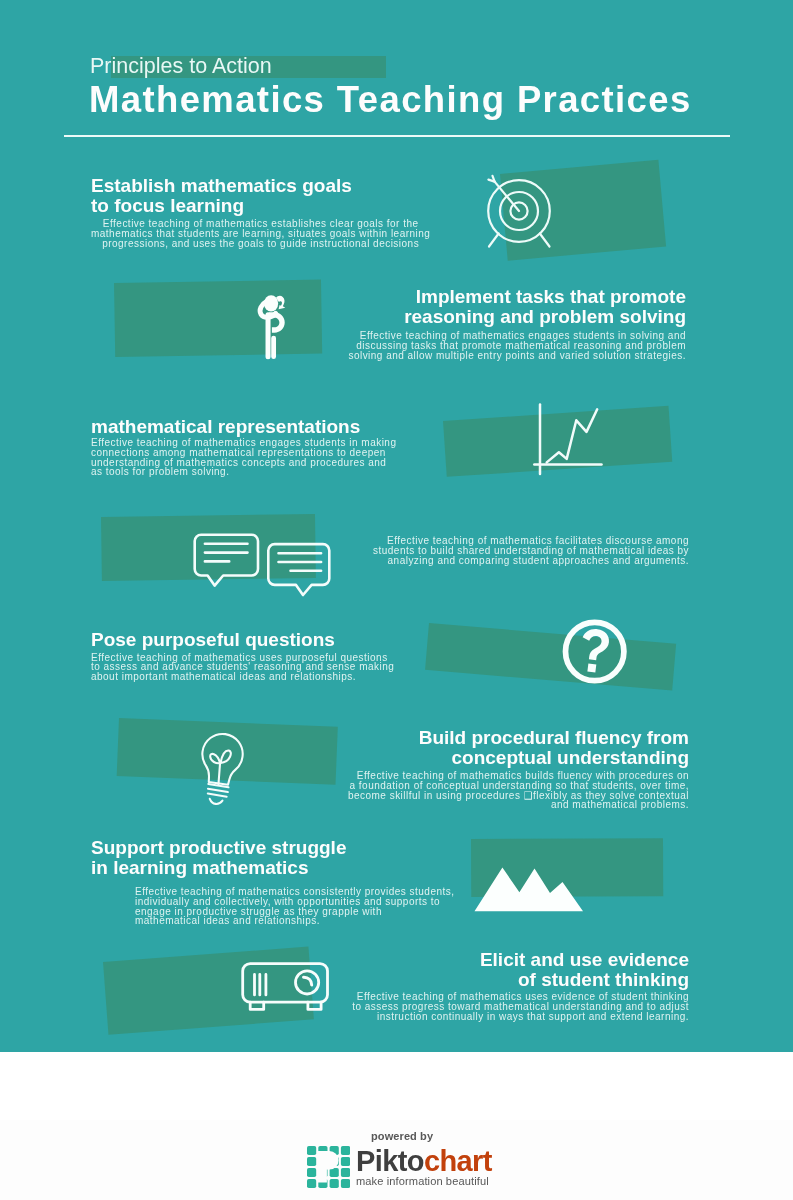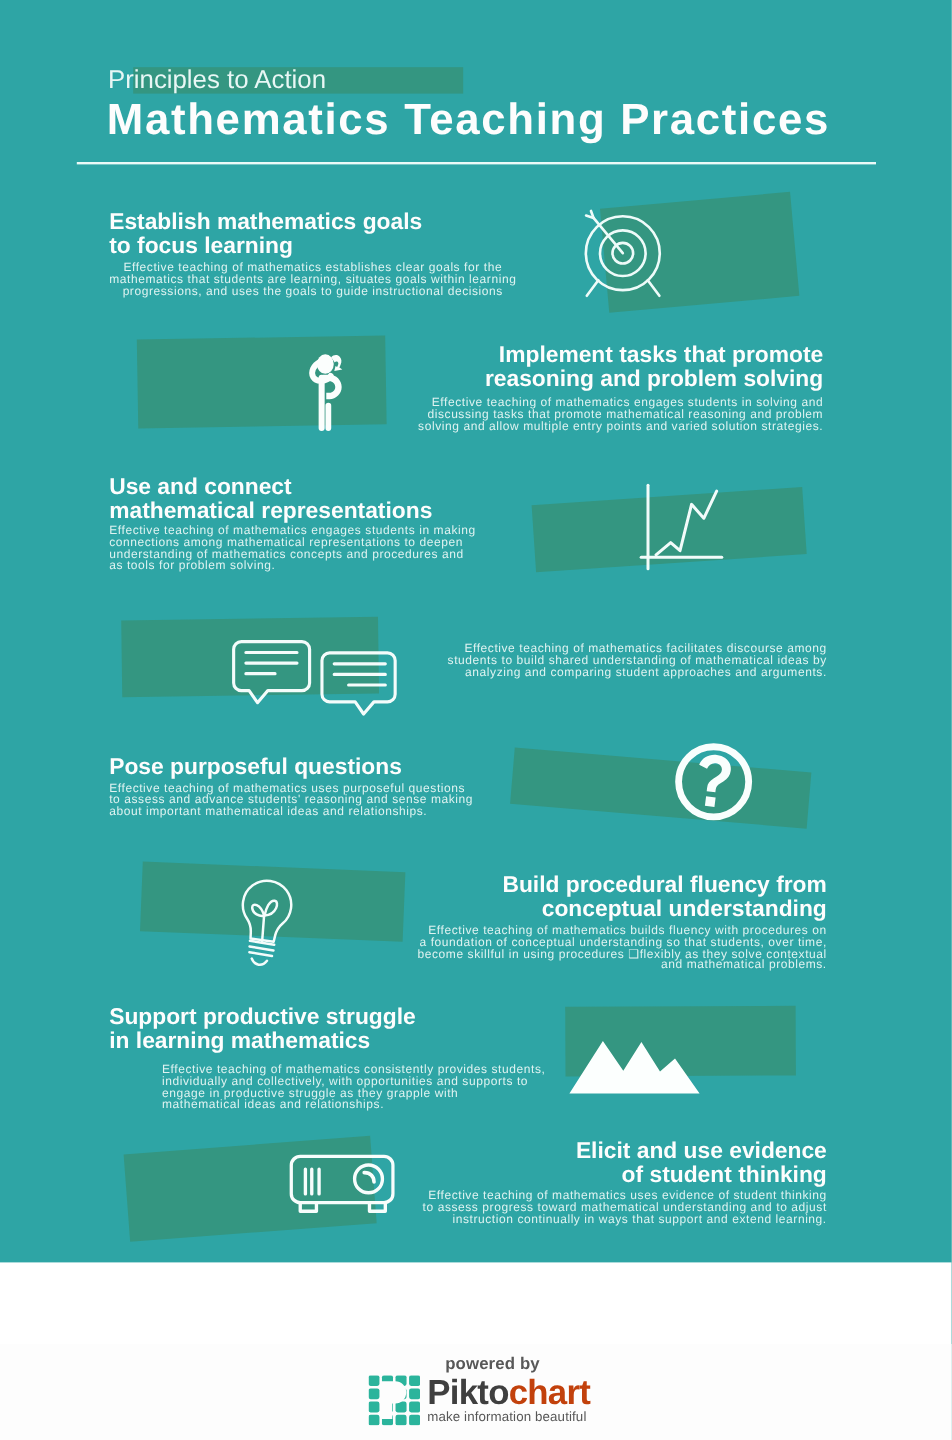--- a/index.html
+++ b/index.html
@@ -24,21 +24,21 @@
   .sec p{margin:0;font-size:10px;line-height:9.75px;color:#dff3f1;font-weight:400;
          letter-spacing:.48px;white-space:nowrap;}
   .sec.r,.sec.r h2,.sec.r p{text-align:right;}
   .ico{position:absolute;}
 
   .source{position:absolute;right:103px;top:1083px;font-size:8.7px;letter-spacing:.1px;color:#dff3f1;}
 
   
   .footer{position:absolute;left:0;top:1120px;width:793px;height:80px;background:#fdfdfd;}
   .pb{position:absolute;left:371px;top:11px;
-      font-size:14px;line-height:11px;font-weight:700;color:#585858;letter-spacing:.1px;}
+      font-size:11px;line-height:11px;font-weight:700;color:#585858;letter-spacing:.1px;}
   .logo{position:absolute;left:307px;top:29px;display:flex;align-items:flex-start;}
   .logomark{width:44px;height:42px;margin-top:-3px;}
   .brand{margin-left:5px;display:flex;flex-direction:column;align-items:flex-start;}
   .brandrow{font-size:29px;line-height:24px;letter-spacing:-0.6px;white-space:nowrap;}
   .bb{font-weight:700;color:#3f3f3f;}
   .bl{font-weight:700;color:#c2410c;}
   .tag{font-size:11.1px;line-height:13px;color:#575757;letter-spacing:.1px;margin-top:2px;white-space:nowrap;}
 </style>
 </head>
 <body>
@@ -104,21 +104,21 @@
         <rect x="15.3" y="38.2" width="4.3" height="21" rx="2.15"></rect>
 
         <path d="M13.2 17.3h5.1c5.0 0 9.1 4.1 9.1 9.1s-4.1 9.1-9.1 9.1h-2.4v-4.8h2.4c2.4 0 4.3-1.9 4.3-4.3s-1.9-4.3-4.3-4.3h-5.1z"></path>
       </g>
     </svg>
   </div>
 
   <div class="block" style="left:443px;top:421px;width:226px;height:56px;transform-origin:0 0;transform:rotate(-3.84deg);"></div>
   <div class="sec l" style="left:91px;top:397px;">
     <h2>
-      <span>Use and connect</span><br>
+      <br>
       <span>mathematical representations</span>
     </h2>
     <p style="margin-top:2px;">
       <span>Effective teaching of mathematics engages students in making</span><br>
       <span>connections among mathematical representations to deepen</span><br>
       <span>understanding of mathematics concepts and procedures and</span><br>
       <span>as tools for problem solving.</span>
     </p>
   </div>
   <div class="ico" style="left:532px;top:402px;width:72px;height:76px;">

